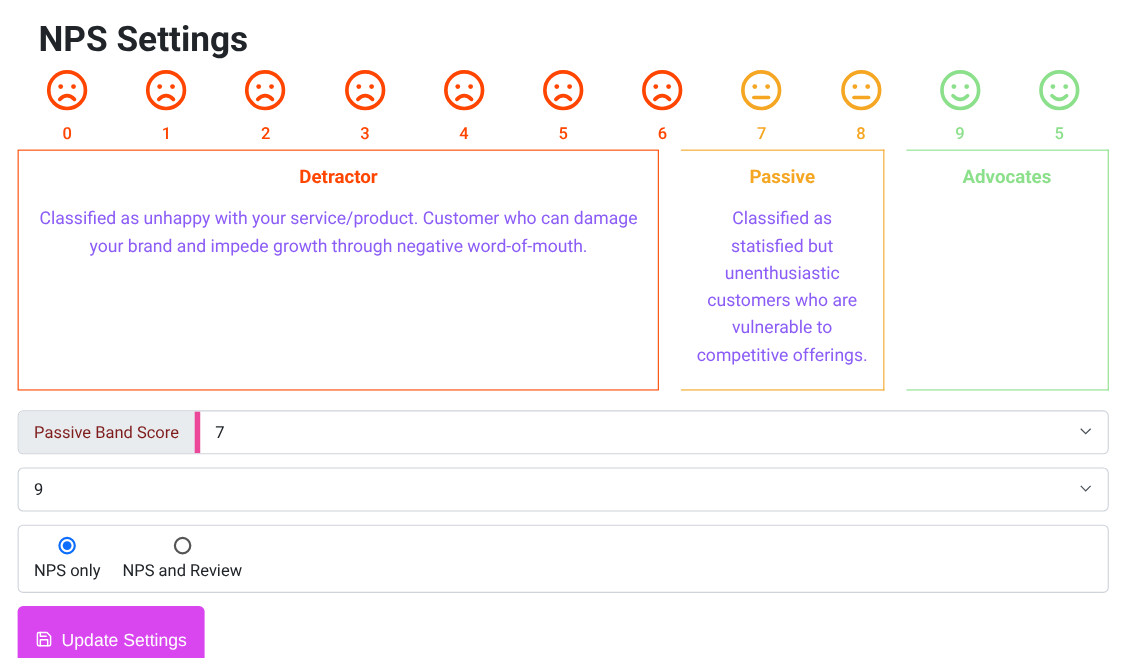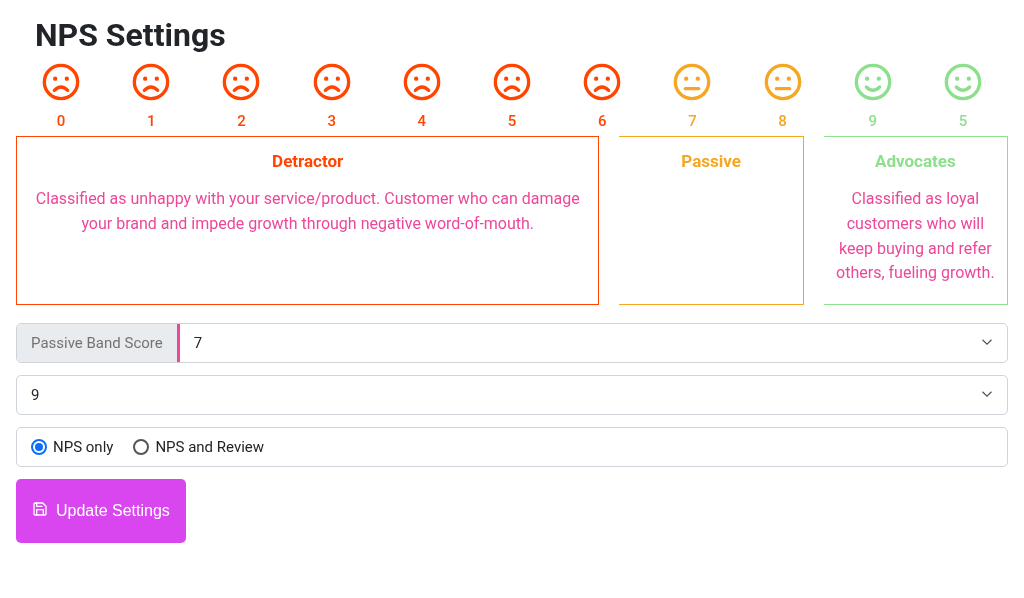--- a/index.html
+++ b/index.html
@@ -38,50 +38,50 @@
     .boxes-row { display: flex; margin-top: 6px; margin-bottom: 18px; gap: 20px; }
     .box {
       border: 1px solid;
       padding: 14px 12px 18px;
       text-align: center;
     }
     .box-detractor { border-color: #ff4500; flex: 7; }
     .box-passive { border-color: #f5a623; flex: 2; border-left: none; }
     .box-advocates { border-color: #8ce08c; flex: 2; border-left: none; }
     .box-title { font-weight: 700; font-size: 17px; margin-bottom: 16px; }
-    .box-desc { font-size: 16px; color: #ec4899; line-height: 1.55; }
+    .box-desc { font-size: 16px; color: #8b5cf6; line-height: 1.55; }
     .form-row {
       display: flex;
       border: 1px solid #ced4da;
       border-radius: 5px;
       overflow: hidden;
       margin-bottom: 12px;
     }
     .form-label {
       background: #e9ecef;
       padding: 10px 14px;
       font-size: 15px;
-      color: #737373;
-      border-right: 3px solid #ec4899;
+      color: #7f1d1d;
+      border-right: 5px solid #ec4899;
       white-space: nowrap;
       display: flex;
       align-items: center;
     }
     .form-value {
       flex: 1;
       padding: 10px 14px;
       font-size: 15px;
       display: flex;
       align-items: center;
       position: relative;
     }
     .select-wrap { justify-content: space-between; }
     .chevron { color: #495057; }
     .radio-group { display: flex; gap: 20px; align-items: center; }
-    .radio-item { display: flex; align-items: center; gap: 6px; font-size: 15px; cursor: pointer; }
+    .radio-item { display: flex; align-items: center; gap: 6px; font-size: 15px; cursor: pointer; flex-direction: column; }
     .radio-circle {
       width: 16px; height: 16px; border-radius: 50%;
       border: 2px solid #555; display: inline-flex;
       align-items: center; justify-content: center;
     }
     .radio-circle.checked { border-color: #0d6efd; }
     .radio-dot { width: 8px; height: 8px; border-radius: 50%; background: #0d6efd; }
     .btn-primary {
       background: #d946ef;
       color: #fff;
@@ -204,24 +204,24 @@
     </div>
   </div>
 
 <div class="boxes-row">
   <div class="box box-detractor">
     <div class="box-title detractor-color">Detractor</div>
     <div class="box-desc">Classified as unhappy with your service/product. Customer who can damage your brand and impede growth through negative word-of-mouth.</div>
   </div>
   <div class="box box-passive">
     <div class="box-title passive-color">Passive</div>
+    <div class="box-desc">Classified as statisfied but unenthusiastic customers who are vulnerable to competitive offerings.</div>
   </div>
   <div class="box box-advocates">
     <div class="box-title advocates-color">Advocates</div>
-    <div class="box-desc">Classified as loyal customers who will keep buying and refer others, fueling growth.</div>
   </div>
 </div>
 
 <div class="form-row">
   <div class="form-label">Passive Band Score</div>
   <div class="form-value select-wrap">
     <span>7</span>
     <span class="chevron">
       <svg width="12" height="12" viewBox="0 0 16 16" fill="none" stroke="currentColor" stroke-width="1.5">
           <path d="M2 5 L8 11 L14 5"></path>

